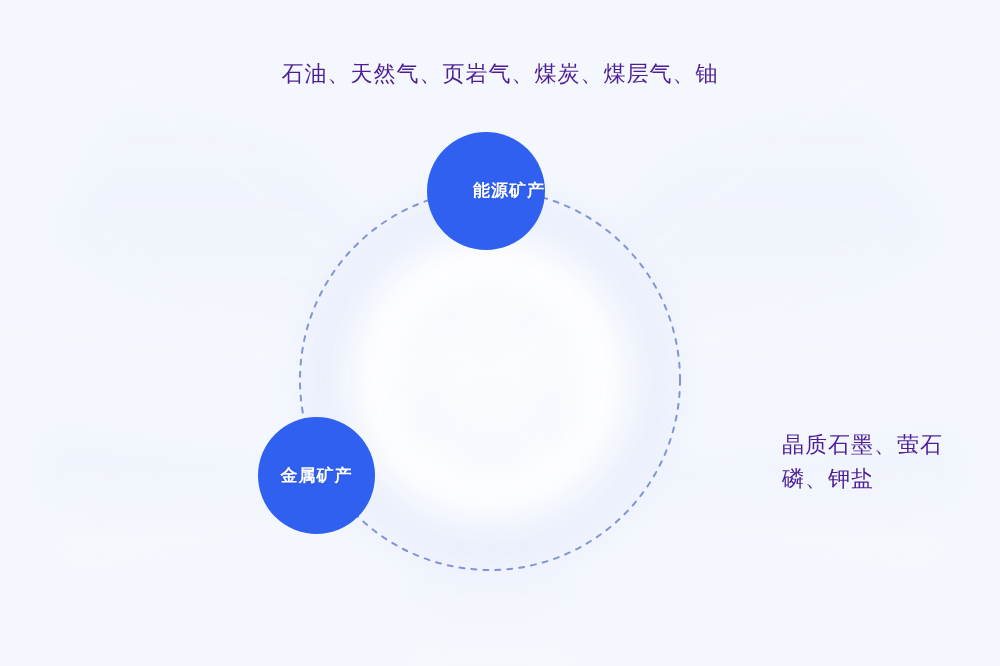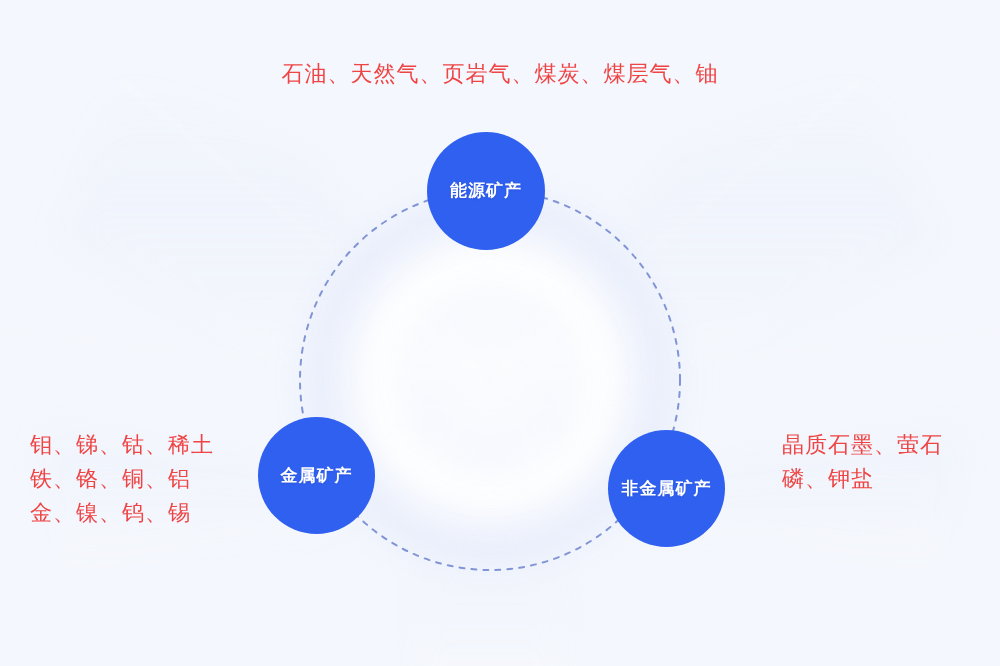--- a/index.html
+++ b/index.html
@@ -27,21 +27,21 @@
     position: absolute;
     inset: 0;
     width: 1000px;
     height: 666px;
     pointer-events: none;
   }
 
   
   .label {
     position: absolute;
-    color: #ef4444;
+    color: #4c1d95;
     font-size: 22px;
     line-height: 34px;
     letter-spacing: 1px;
     white-space: pre-line;
   }
   .label-top {
     top: 57px;
     left: 0;
     width: 1000px;
     text-align: center;
@@ -84,20 +84,21 @@
     line-height: 42px;
     letter-spacing: 2px;
     white-space: pre-line;
     text-shadow: 0 1px 2px rgba(20,45,130,0.18);
   }
   .node-top {
     left: 427px;
     top: 132px;
     width: 118px;
     height: 118px;
+    justify-content: flex-end;
   }
   .node-left {
     left: 258px;
     top: 417px;
     width: 117px;
     height: 117px;
   }
   .node-right {
     left: 608px;
     top: 430px;
@@ -193,26 +194,20 @@
 
 
   <div class="node node-satellite node-top">
     <span class="node-label">能源矿产</span>
   </div>
 
   <div class="node node-satellite node-left">
     <span class="node-label">金属矿产</span>
   </div>
 
-  <div class="node node-satellite node-right">
-    <span class="node-label">非金属矿产</span>
-  </div>
 
   <div class="label label-top">石油、天然气、页岩气、煤炭、煤层气、铀</div>
 
-  <div class="label label-left">钼、锑、钴、稀土
-铁、铬、铜、铝
-金、镍、钨、锡</div>
 
   <div class="label label-right">晶质石墨、萤石
 磷、钾盐</div>
 
 </div>
 
 </body></html>

